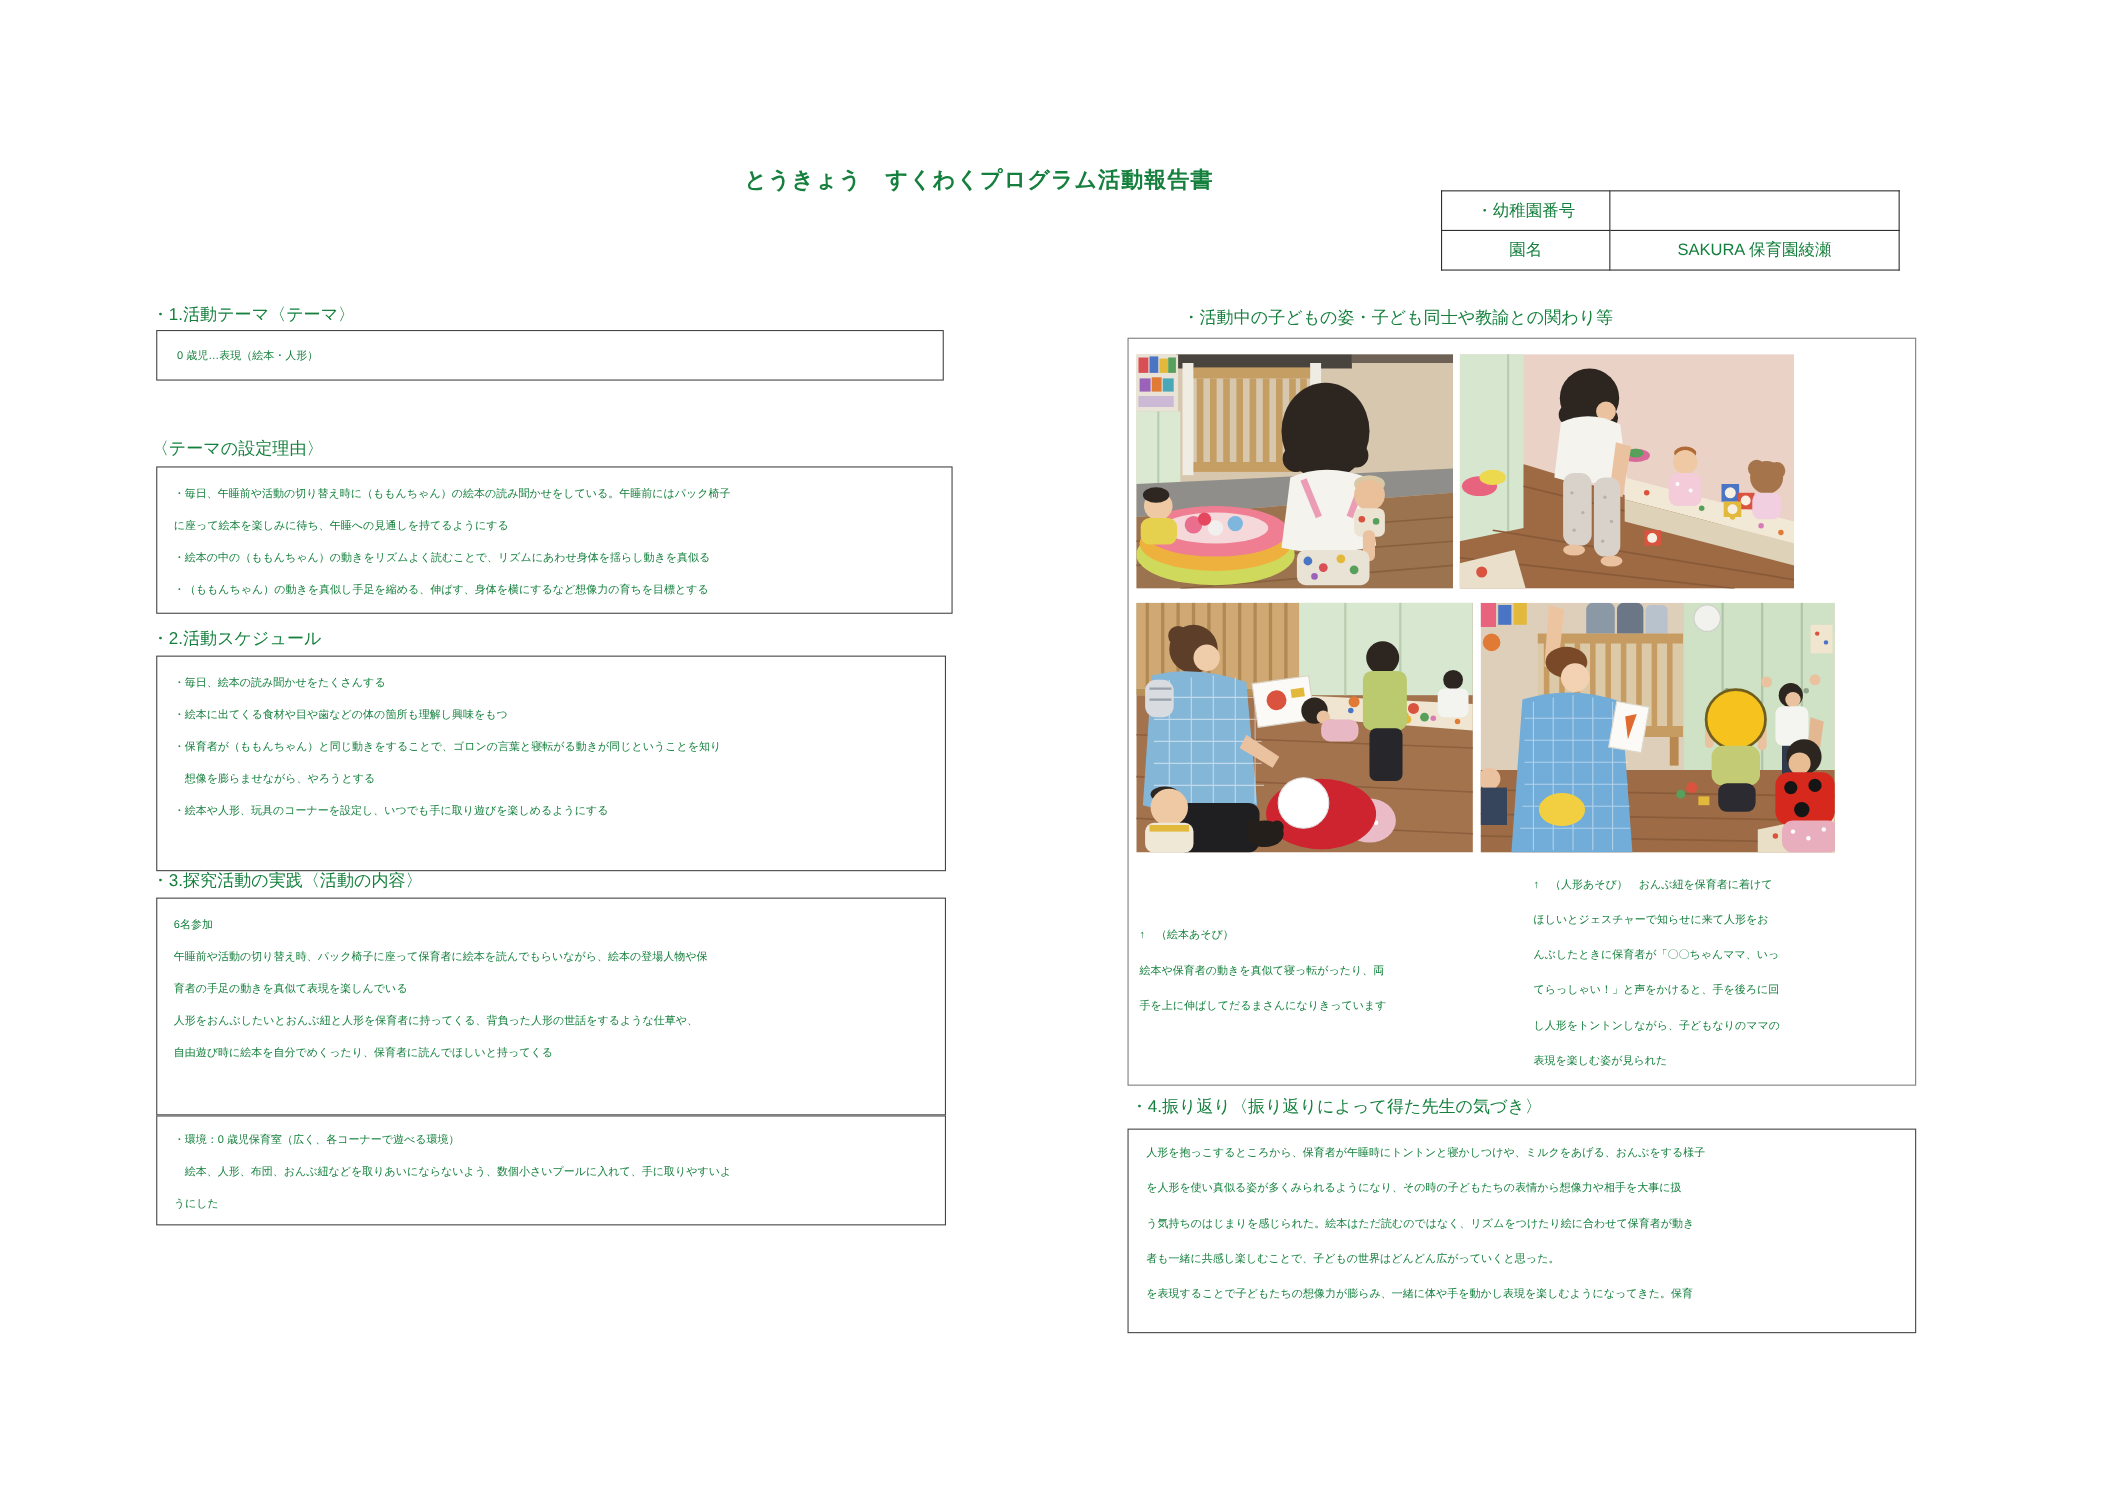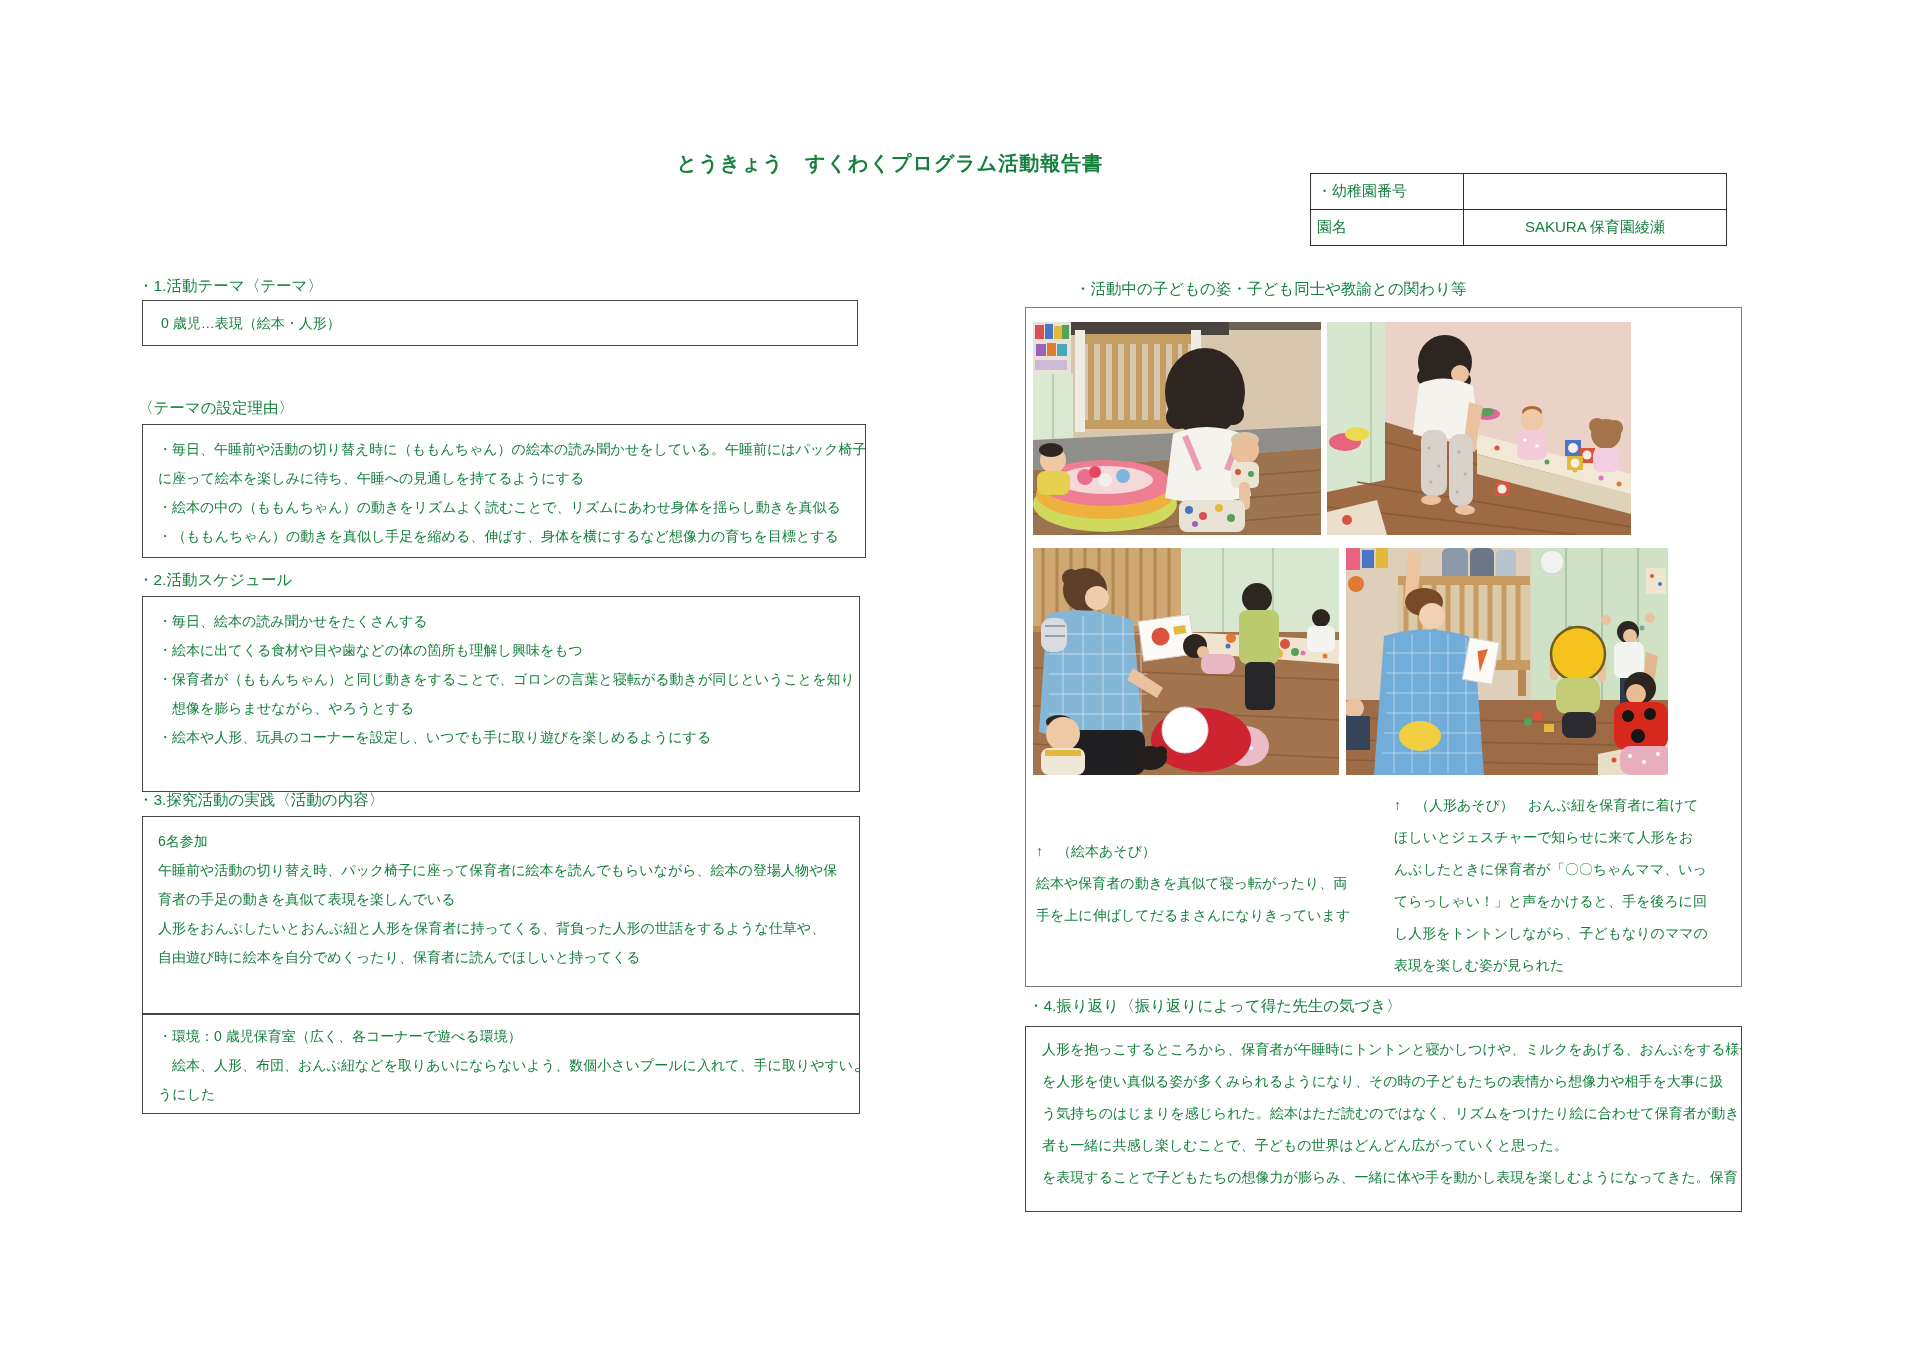--- a/index.html
+++ b/index.html
@@ -2,26 +2,26 @@
 <html><head>
 <meta charset="utf-8">
 <style>
   html,body { margin:0; padding:0; background:#ffffff; }
   .page { position:relative; width:1920px; height:1358px; background:#ffffff;
           font-family:"Liberation Sans","DejaVu Sans",sans-serif; color:#15803d; overflow:hidden; }
   .title { position:absolute; left:640px; top:150px; width:500px; text-align:center;
            font-size:20px; font-weight:600; letter-spacing:1px; white-space:nowrap; }
   .info-table { position:absolute; left:1310px; top:173px; border-collapse:collapse; }
   .info-table td { border:1px solid #2e2e2e; height:35px; font-size:15px; padding:0 6px; }
-  .info-table td.lbl { width:140px; }
+  .info-table td.lbl { width:140px; text-align:center; }
   .info-table td.val { width:250px; text-align:center; }
   .h { position:absolute; font-size:15.5px; white-space:nowrap; }
   .box { position:absolute; border:1.5px solid #454545; background:#fff; box-sizing:border-box; overflow:hidden; }
   .pad { padding:10px 15px 6px 15px; }
-  .ln { font-size:14px; line-height:29px; white-space:nowrap; }
+  .ln { font-size:10px; line-height:29px; white-space:nowrap; }
   .single { display:flex; align-items:center; padding-left:18px; font-size:14px; }
   .photobox { position:absolute; left:1025px; top:307px; width:717px; height:680px;
               border:1.5px solid #7e7e7e; background:#fff; box-sizing:border-box; overflow:hidden; }
   .ph { position:absolute; display:block; }
   .ph-tl { left:7px;  top:14px;  width:288px; height:213px; }
   .ph-tr { left:301px; top:14px; width:304px; height:213px; }
   .ph-bl { left:7px;  top:240px; width:306px; height:227px; }
   .ph-br { left:320px; top:240px; width:322px; height:227px; }
   .cap { position:absolute; }
   .cap .ln { line-height:32px; }

